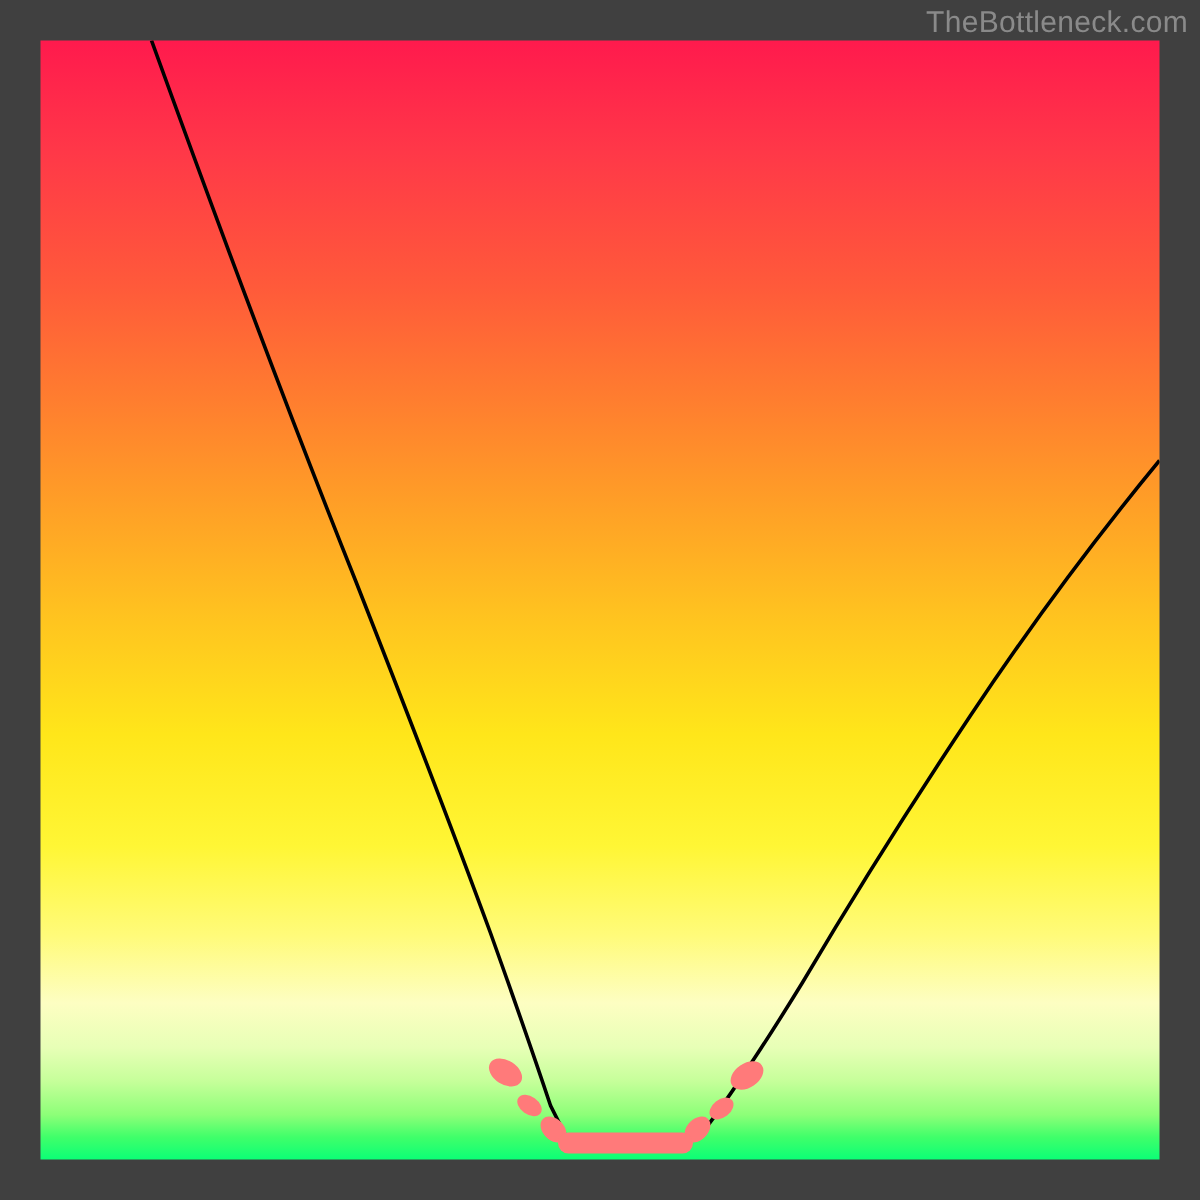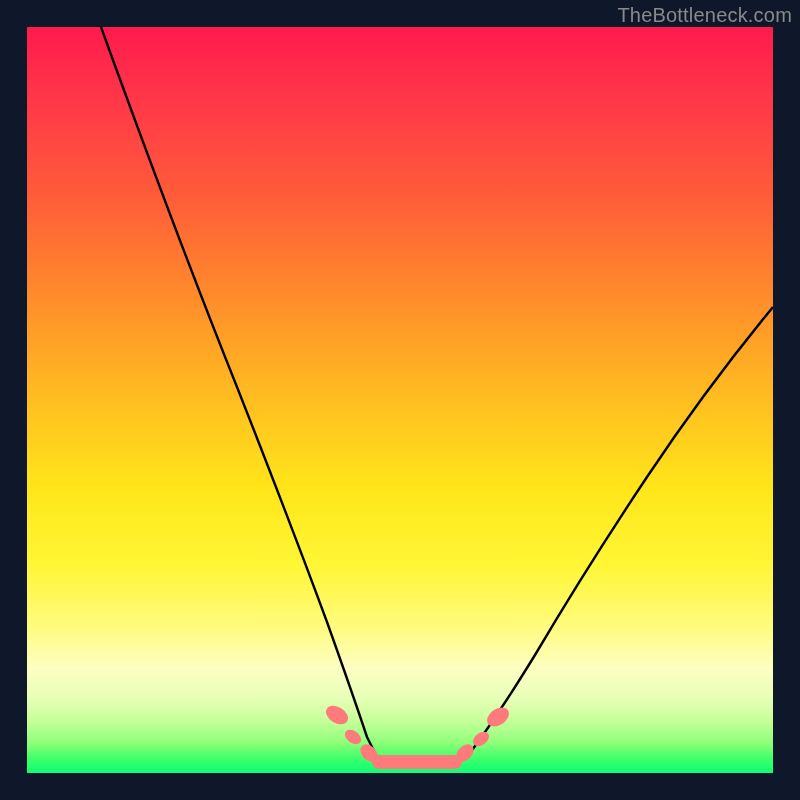--- a/index.html
+++ b/index.html
@@ -8,21 +8,21 @@
     width: 800px;
     height: 800px;
     overflow: hidden;
     background: #000;
     font-family: Arial, Helvetica, sans-serif;
   }
   .frame {
     position: absolute;
     top: 0; left: 0;
     width: 800px; height: 800px;
-    background: #0f172a;
+    background: #404040;
     text-align: right;
   }
   .plot-area {
     position: absolute;
     top: 27px;
     left: 27px;
     width: 746px;   
     height: 746px;
     
     background: linear-gradient(

